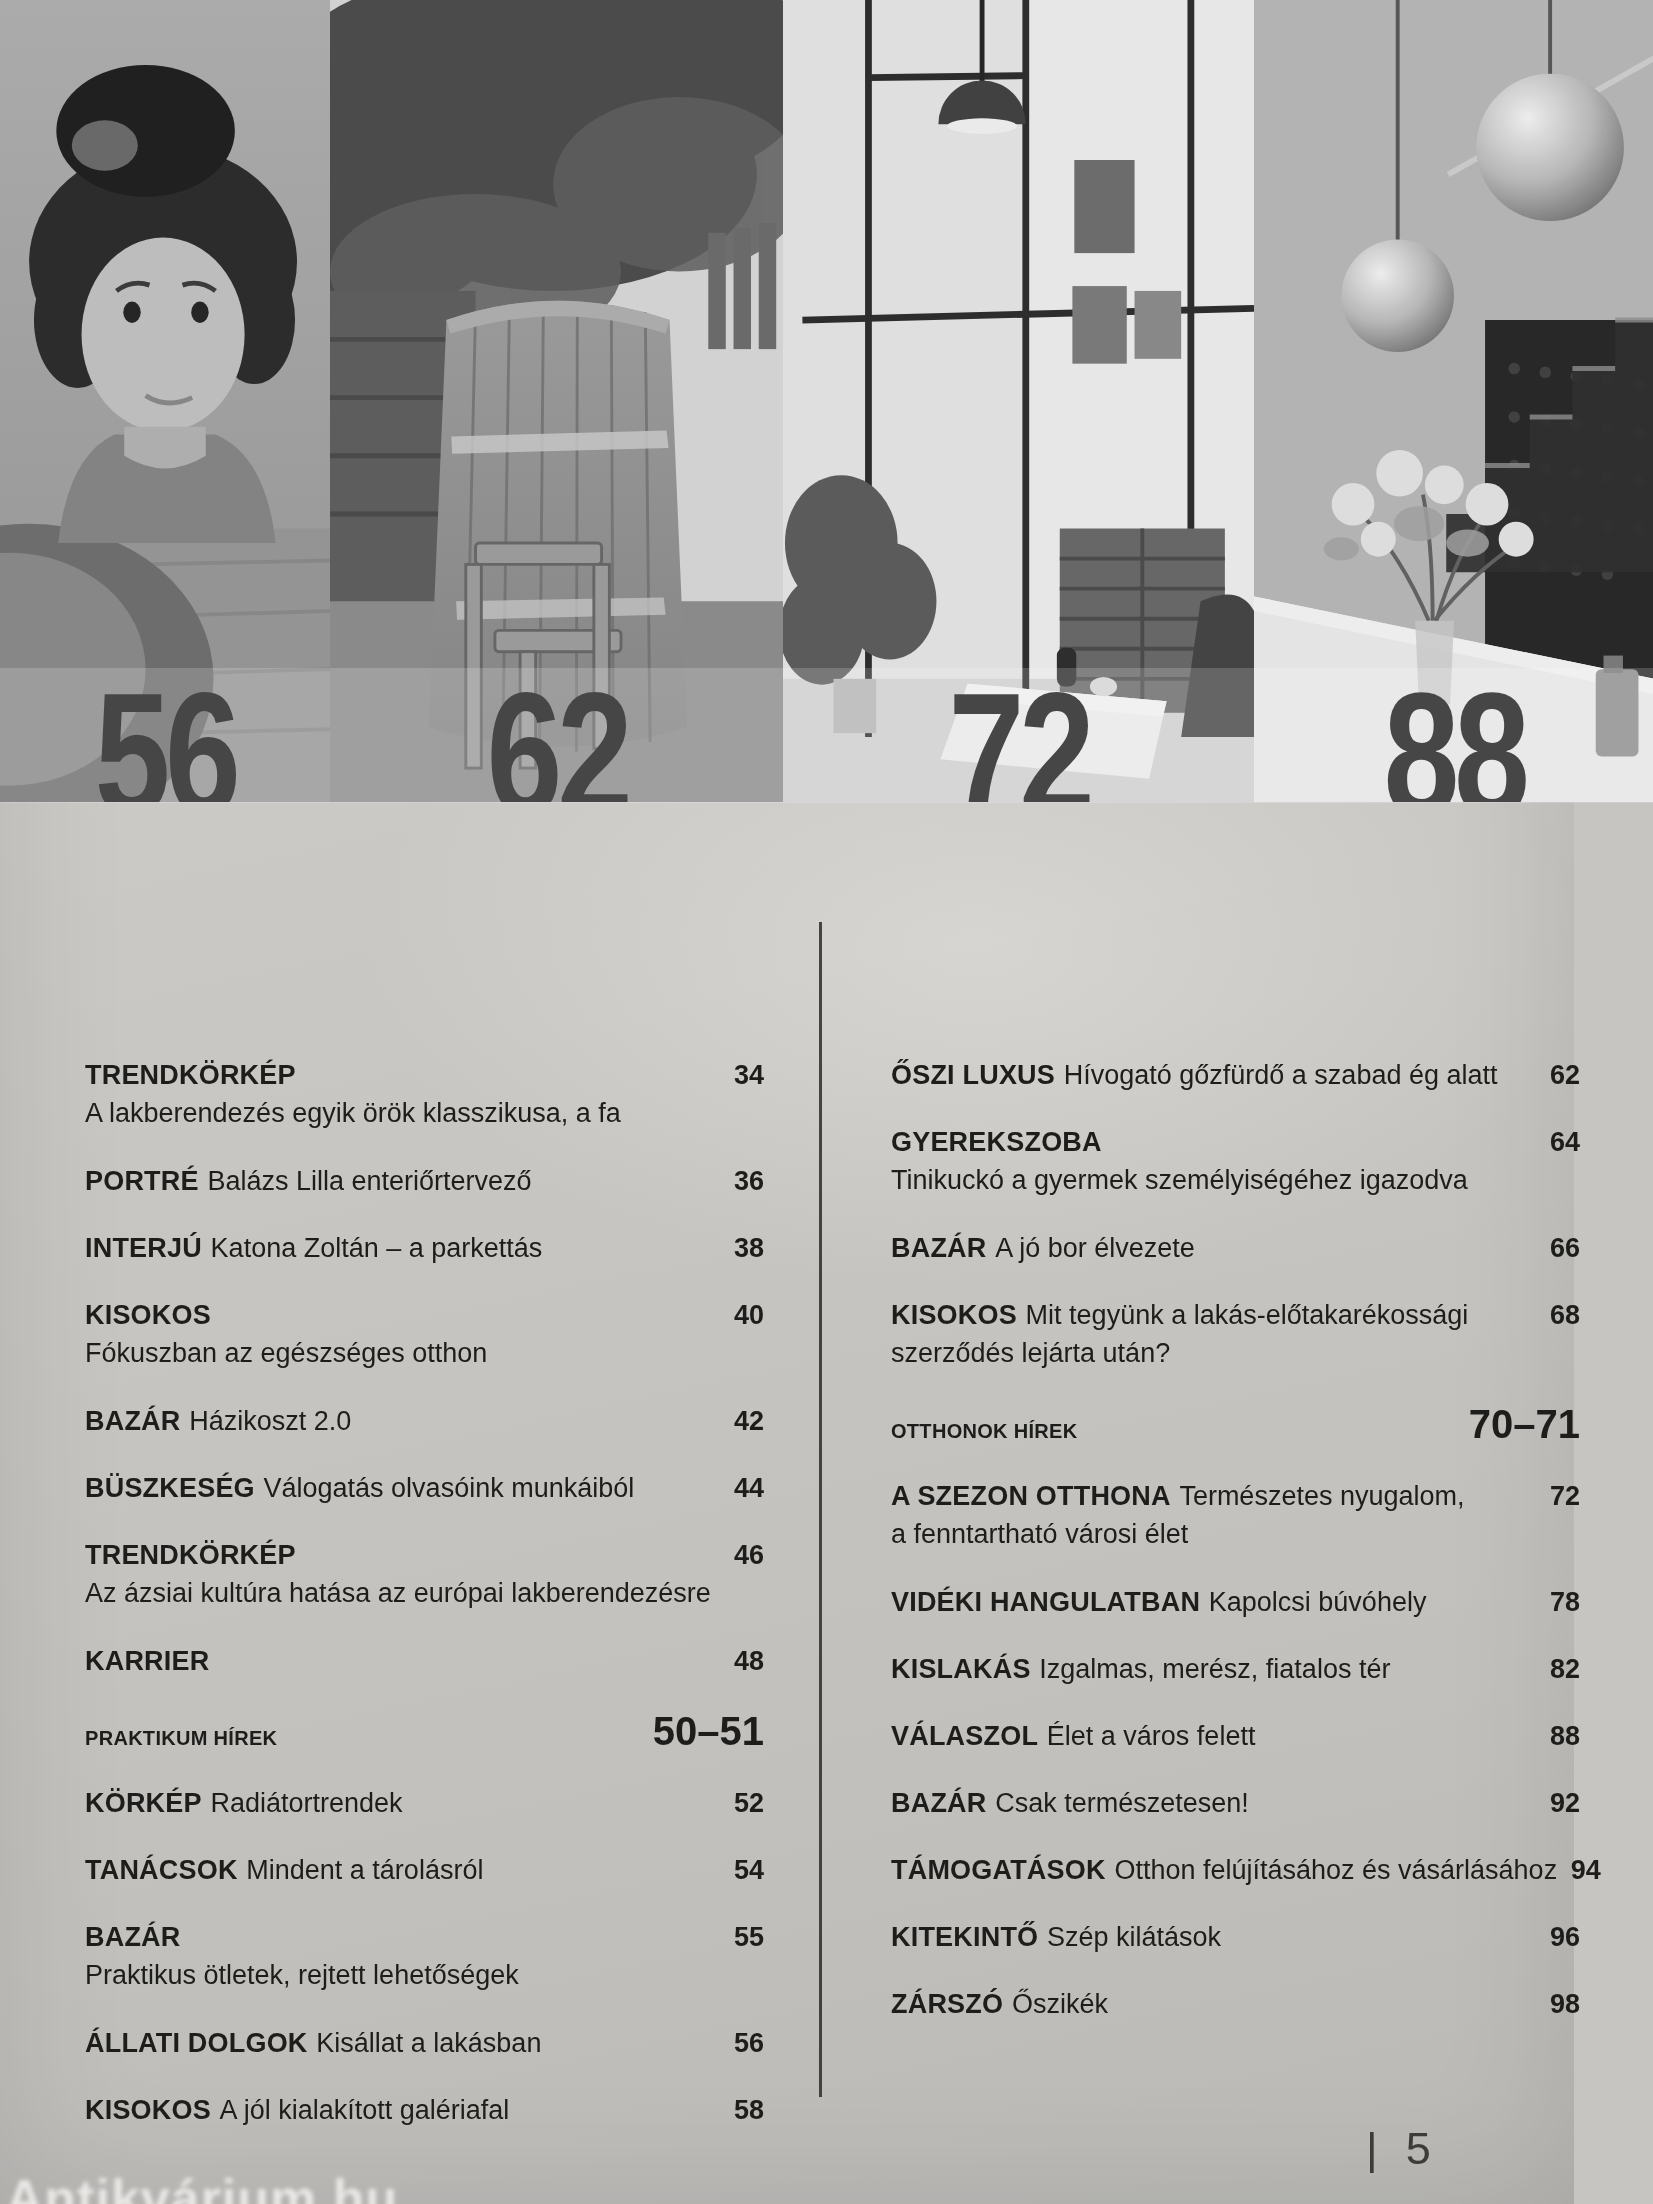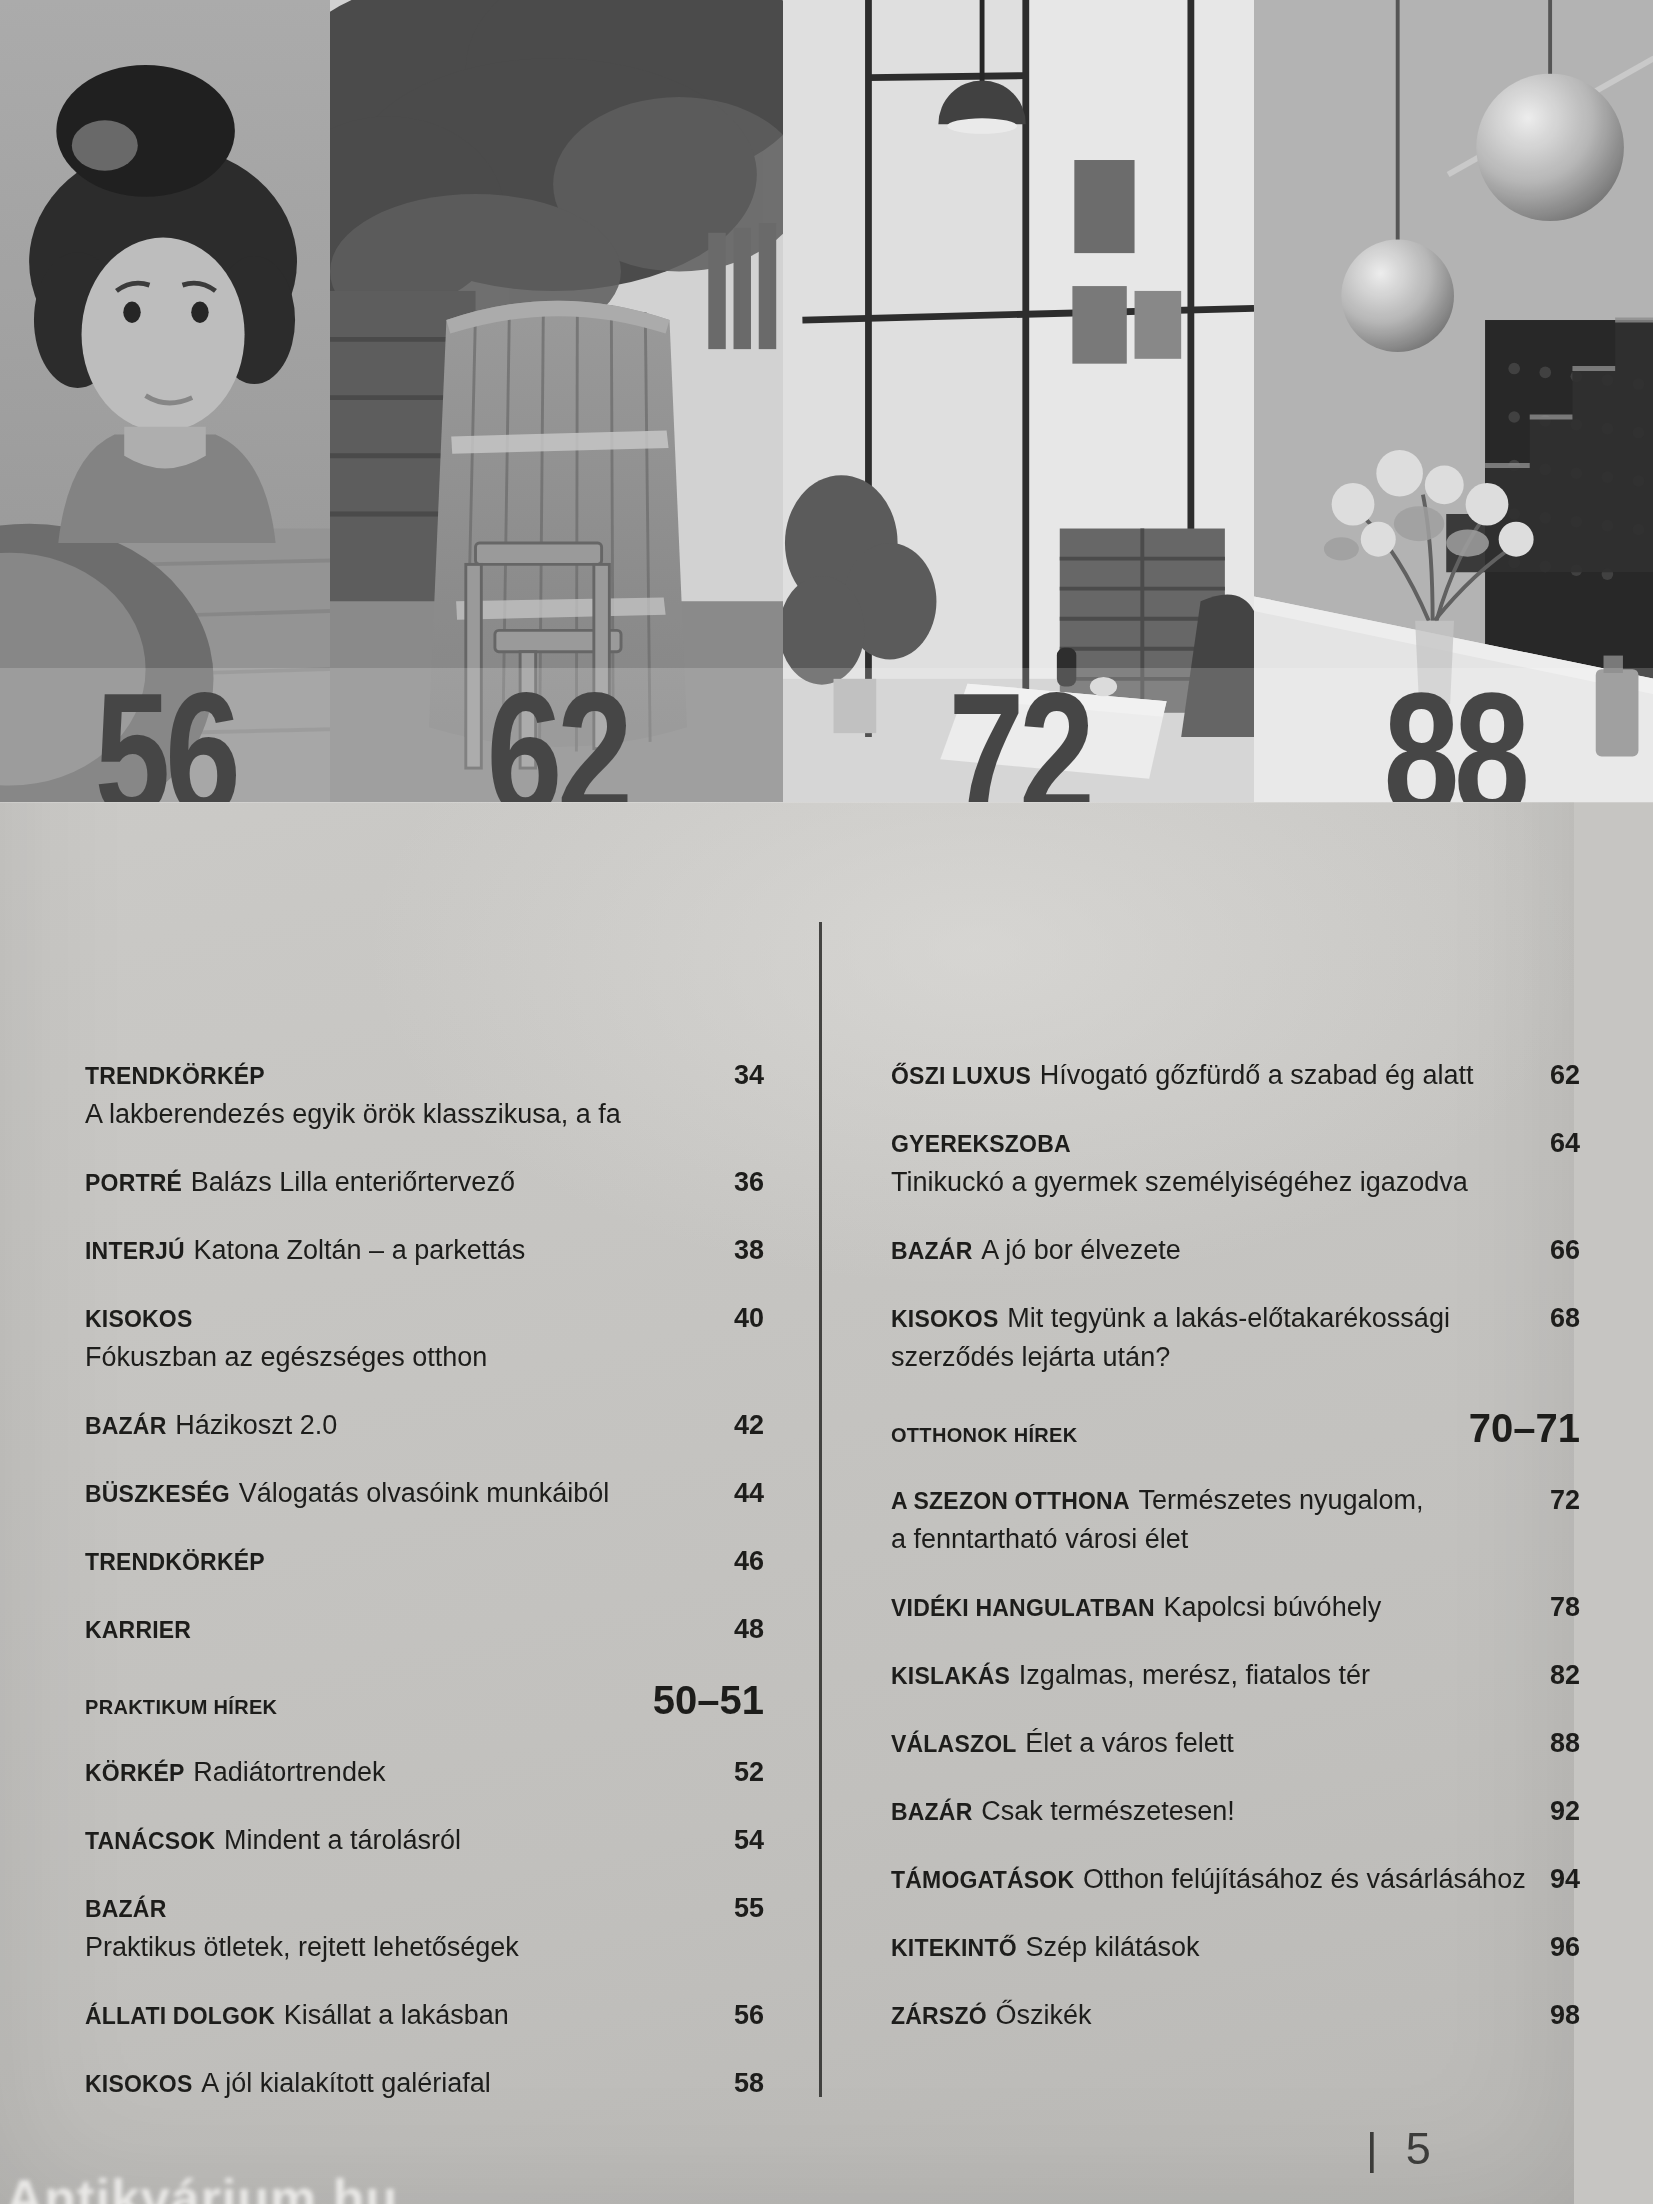--- a/index.html
+++ b/index.html
@@ -30,21 +30,21 @@
   }
 
   
   .toc-col{position:absolute;top:1057px;color:#1d1d1b;}
   .col-left{left:85px;width:679px;}
   .col-right{left:891px;width:689px;}
   .divider{position:absolute;left:819px;top:922px;width:2.9px;height:1175px;background:#2c2b29;opacity:.85;}
 
   .entry{margin:0 0 30px 0;}
   .entry .row{display:flex;align-items:baseline;line-height:37px;font-size:27px;white-space:nowrap;}
-  .entry .label{margin:0;font-size:23px;font-weight:bold;letter-spacing:0.2px;display:inline;}
+  .entry .label{margin:0;font-size:27px;font-weight:bold;letter-spacing:0.2px;display:inline;}
   .entry .text{margin-left:8.7px;font-weight:normal;}
   .entry .pagenum{margin-left:auto;font-weight:bold;padding-left:13.6px;}
   .entry .desc{margin:0;line-height:39px;font-size:27px;white-space:nowrap;}
   .entry.section{margin-bottom:25px;}
   .entry.section .row{line-height:43px;font-size:32px;}
   .entry.section .label{font-size:20px;letter-spacing:0.3px;}
   .entry.section .pagenum{font-size:40px;}
 
   
   .folio{
@@ -345,20 +345,21 @@
       <span class="pagenum">44</span>
     </div>
 
   </article>
       <article class="entry">
     <div class="row">
       <h3 class="label">TRENDKÖRKÉP</h3>
 
       <span class="pagenum">46</span>
     </div>
+    <p class="desc">Az ázsiai kultúra hatása az európai lakberendezésre</p>
   </article>
       <article class="entry">
     <div class="row">
       <h3 class="label">KARRIER</h3>
       <span class="pagenum">48</span>
     </div>
 
   </article>
       <article class="entry section">
     <div class="row">

